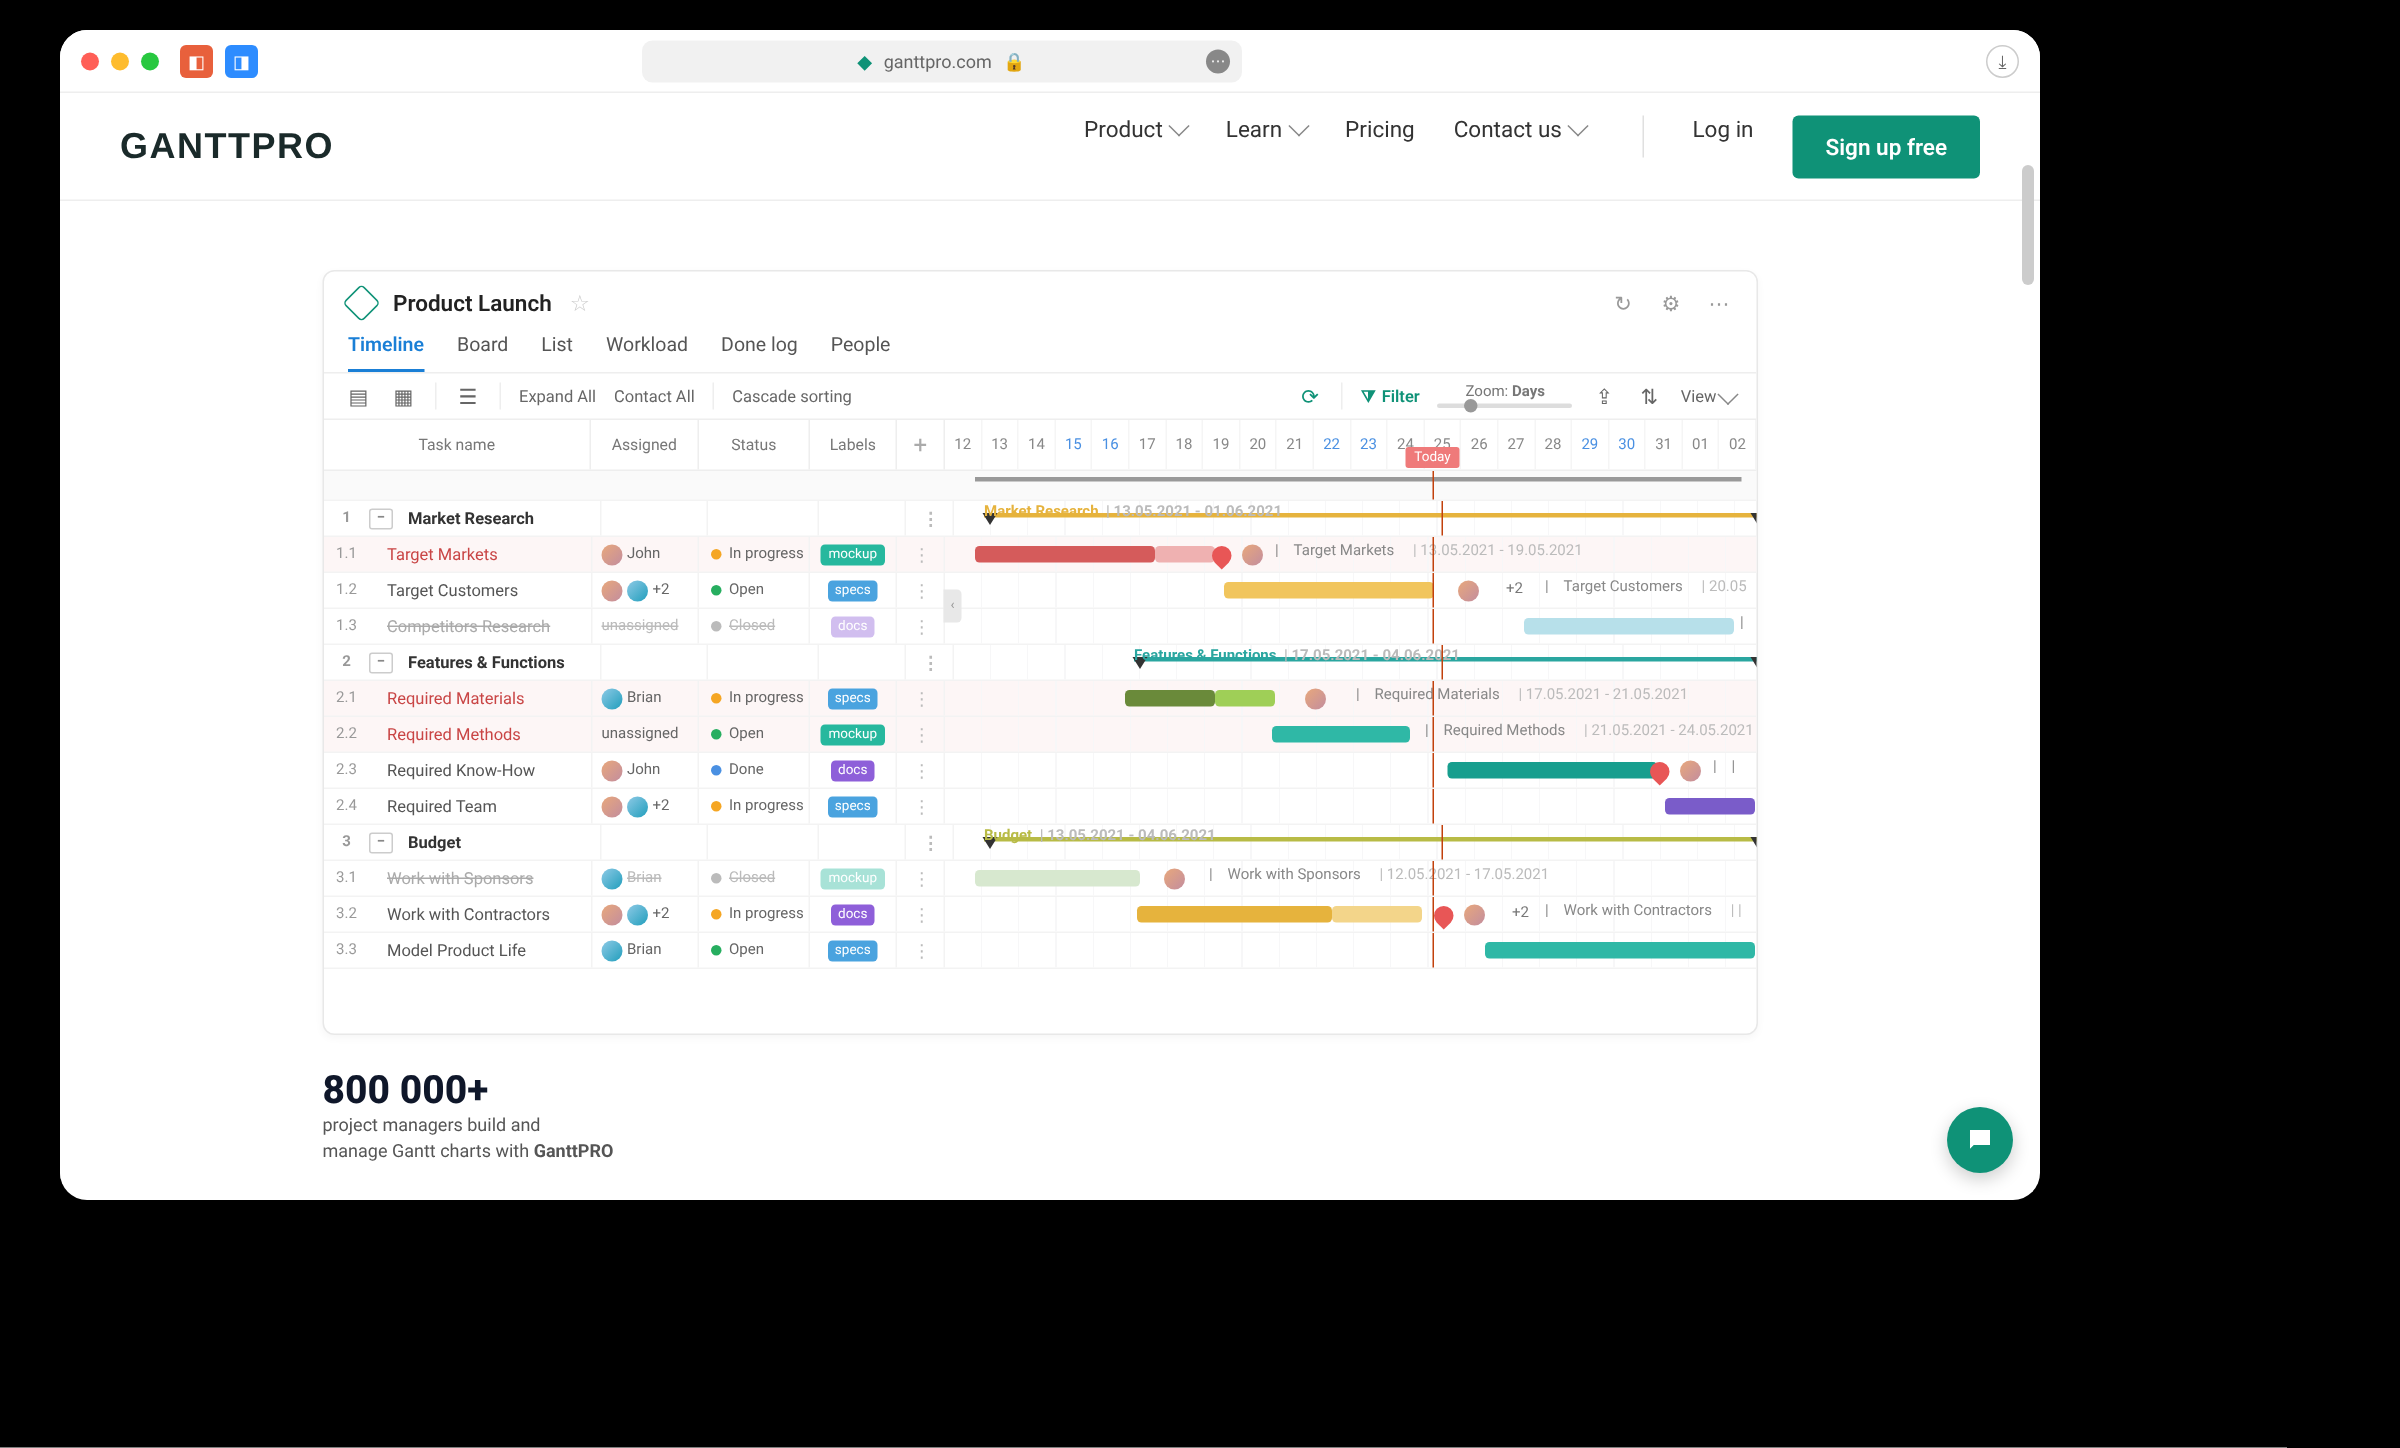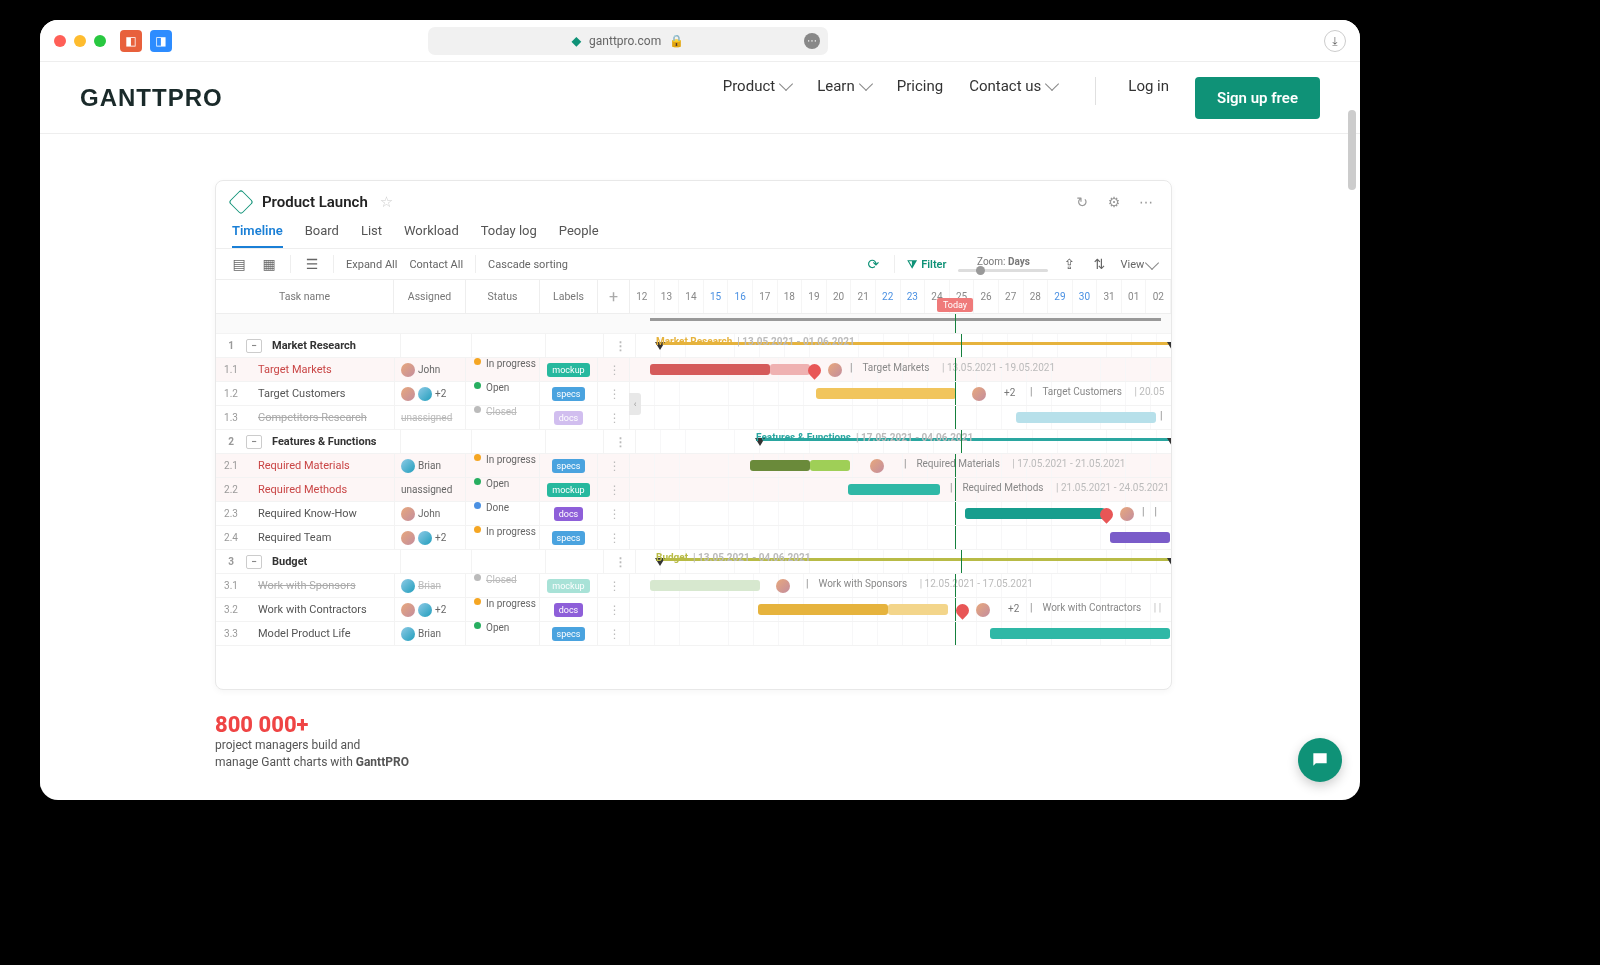--- a/index.html
+++ b/index.html
@@ -58,47 +58,47 @@
   .row.group { font-weight:700; color:#333; }
   .row .num { width:30px; text-align:center; color:#999; font-size:10px; }
   .row .exp { width:16px; height:14px; border:1px solid #ccc; border-radius:2px; display:flex; align-items:center; justify-content:center; font-size:10px; color:#888; margin-right:6px; cursor:pointer; }
   .row .name { flex:0 0 132px; padding-left:4px; white-space:nowrap; overflow:hidden; text-overflow:ellipsis; }
   .row.child .name { padding-left:12px; flex:0 0 148px; }
   .row .name.red { color:#c94545; }
   .row .name.strike { text-decoration:line-through; color:#aaa; }
   .row .assigned-cell { width:72px; display:flex; align-items:center; gap:3px; padding-left:6px; font-size:10px; color:#666; border-left:1px solid #f3f3f3; border-right:1px solid #f3f3f3; height:100%; }
   .av { width:14px; height:14px; border-radius:50%; background:linear-gradient(135deg,#e8a87c,#c38d9e); display:inline-block; }
   .av.b{background:linear-gradient(135deg,#8ecae6,#219ebc)}
-  .row .status-cell { width:74px; display:flex; gap:5px; font-size:10px; color:#666; padding-left:8px; border-right:1px solid #f3f3f3; height:100%; }
+  .row .status-cell { width:74px; display:flex; align-items:center; gap:5px; font-size:10px; color:#666; padding-left:8px; border-right:1px solid #f3f3f3; height:100%; }
   .dot { width:7px; height:7px; border-radius:50%; }
   .dot.orange{background:#f5a623} .dot.green{background:#27ae60} .dot.gray{background:#bbb} .dot.blue{background:#4a90e2}
   .row .label-cell { width:58px; display:flex; align-items:center; justify-content:center; border-right:1px solid #f3f3f3; height:100%; }
   .tag { font-size:9px; color:#fff; padding:2px 5px; border-radius:3px; }
   .tag.mockup{background:#27b89e} .tag.specs{background:#4aa3df} .tag.docs{background:#8e5fd9} .tag.faded{opacity:.4}
   .row .menu-cell{width:32px; text-align:center; color:#bbb; letter-spacing:-2px; font-size:12px; border-right:1px solid #f3f3f3; height:100%; display:flex; align-items:center; justify-content:center; cursor:pointer; }
   .row.shade{background:#fdf6f6}
   .row.striken .status-cell, .row.striken .assigned-cell { text-decoration:line-through; color:#bbb; }
   
   .lane { flex:1; position:relative; height:100%; background:repeating-linear-gradient(to right, transparent 0, transparent 24px, #f7f7f8 24px, #f7f7f8 24.8px); }
   .bar { position:absolute; top:6px; bottom:6px; border-radius:3px; }
   .bracket { position:absolute; top:8px; height:6px; border-top:3px solid; }
   .bracket::before,.bracket::after{content:'';position:absolute;top:-3px;width:0;height:0;border-top:8px solid;border-left:5px solid transparent;border-right:5px solid transparent;}
   .bracket::before{left:-1px} .bracket::after{right:-1px}
   .lbl { position:absolute; top:4px; font-size:10px; color:#888; white-space:nowrap; display:flex; align-items:center; gap:5px; }
   .lbl .t { color:inherit; } .lbl .d { color:#bbb; }
   .lbl strong { color:#d8a030; font-weight:700; }
-  .today-line { position:absolute; top:0; bottom:0; width:1px; background:#15803d; z-index:2; }
+  .today-line { position:absolute; top:0; bottom:0; width:1px; background:#c2410c; z-index:2; }
   .today-pill { position:absolute; top:-16px; left:-18px; width:36px; height:14px; background:#ef7a7a; color:#fff; font-size:9px; border-radius:2px; display:flex; align-items:center; justify-content:center; }
   .summary-bar { position:absolute; top:4px; height:3px; background:#999; left:20px; right:10px; }
   .fire { width:13px; height:13px; background:#e85656; border-radius:50% 50% 50% 0; transform:rotate(-45deg); display:inline-block; }
   .side-tab { position:absolute; left:413px; top:212px; width:12px; height:22px; background:#e8e8e8; border-radius:0 3px 3px 0; display:flex; align-items:center; justify-content:center; color:#999; font-size:9px; z-index:5; }
 
   
   .logos { position:absolute; left:175px; top:692px; width:957px; display:flex; align-items:center; gap:38px; }
-  .stat h2 { font-size:22px; font-weight:800; color:#ef4444; }
+  .stat h2 { font-size:26px; font-weight:800; color:#0f172a; }
   .stat p { font-size:12px; color:#555; line-height:1.4; }
   .logo-item { color:#888; font-weight:700; font-size:16px; filter:grayscale(1); }
   .chat-bubble { position:absolute; right:18px; bottom:18px; width:44px; height:44px; background:#0f9277; border-radius:50%; display:flex; align-items:center; justify-content:center; color:#fff; box-shadow:0 4px 12px rgba(0,0,0,.2); }
   .page-scrollbar { position:absolute; right:4px; top:90px; width:8px; height:80px; background:#ccc; border-radius:4px; }
 </style>
 </head>
 <body>
 
 <div class="device-frame">
 
@@ -157,21 +157,21 @@
         <span class="icon-plain">⚙</span>
         <span class="icon-plain">⋯</span>
       </div>
     </div>
 
     <div class="tabs" id="tabs">
         <div class="tab active">Timeline</div>
         <div class="tab">Board</div>
         <div class="tab">List</div>
         <div class="tab">Workload</div>
-        <div class="tab">Today log</div>
+        <div class="tab">Done log</div>
         <div class="tab">People</div>
       </div>
 
     <div class="toolbar">
       <span class="icon-plain">▤</span>
       <span class="icon-plain">▦</span>
       <span class="tool-sep"></span>
       <span class="icon-plain">☰</span>
       <span class="tool-sep"></span>
       <span>Expand All</span>

